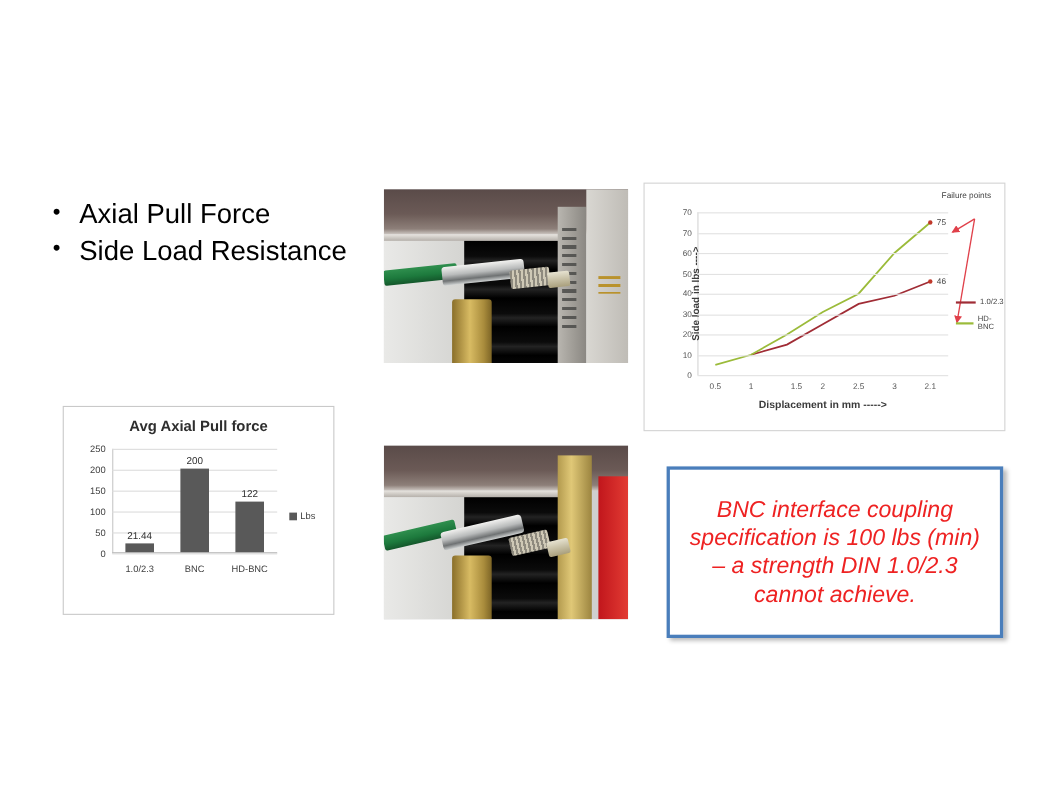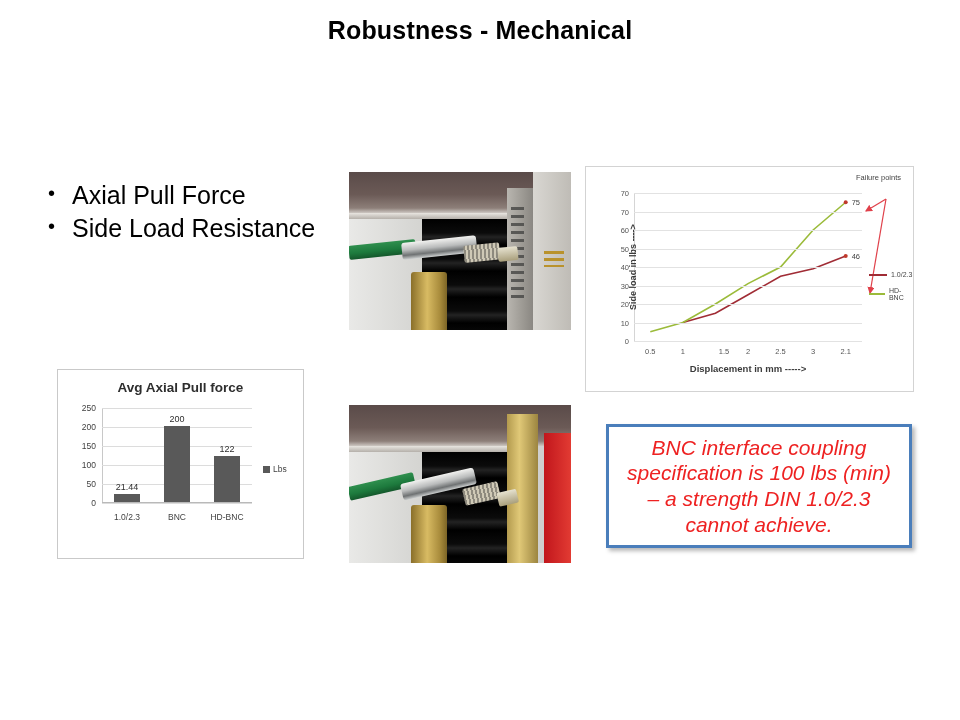--- a/index.html
+++ b/index.html
@@ -275,21 +275,21 @@
     font-size: 8.5px; color: #3f3f3f;
   }
   .bc-legend-swatch {
     width: 7px; height: 7px; background: #595959; margin-right: 3px;
   }
 
   
   .callout {
     position: absolute;
     left: 606px; top: 424px;
-    width: 306px; height: 124px;
+    width: 306px; height: 156px;
     background: #ffffff;
     border: 3px solid #4a7ebb;
     box-sizing: border-box;
     box-shadow: 3px 3px 4px rgba(0,0,0,0.28);
     display: flex;
     align-items: center;
     padding: 6px 10px;
   }
   .callout-text {
     font-size: 21px;
@@ -297,21 +297,20 @@
     color: #ee2222;
     text-align: center;
     line-height: 1.22;
   }
 </style>
 </head>
 <body>
 
 <div class="slide">
 
-  <div class="slide-title">Robustness - Mechanical</div>
 
   <div class="bullets">
     <div class="bullet-row">
       <span class="bullet-dot">•</span>
       <span class="bullet-text">Axial Pull Force</span>
     </div>
     <div class="bullet-row">
       <span class="bullet-dot">•</span>
       <span class="bullet-text">Side Load Resistance</span>
     </div>

